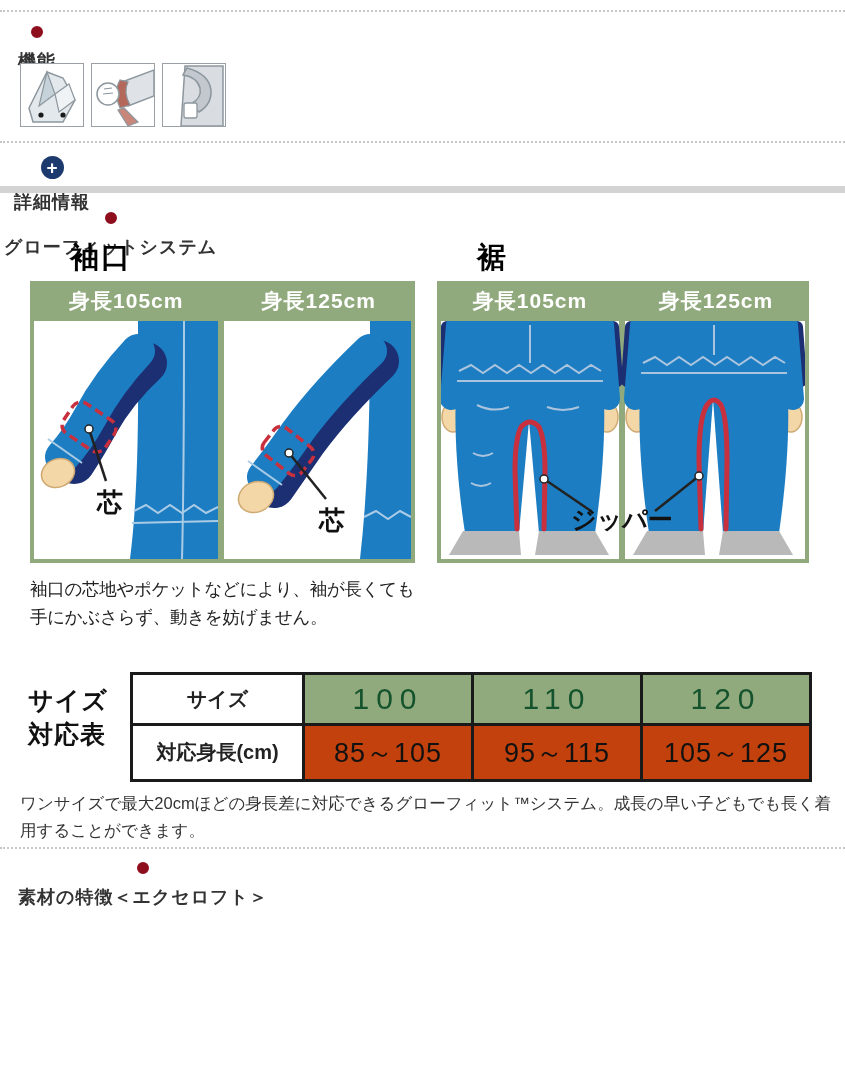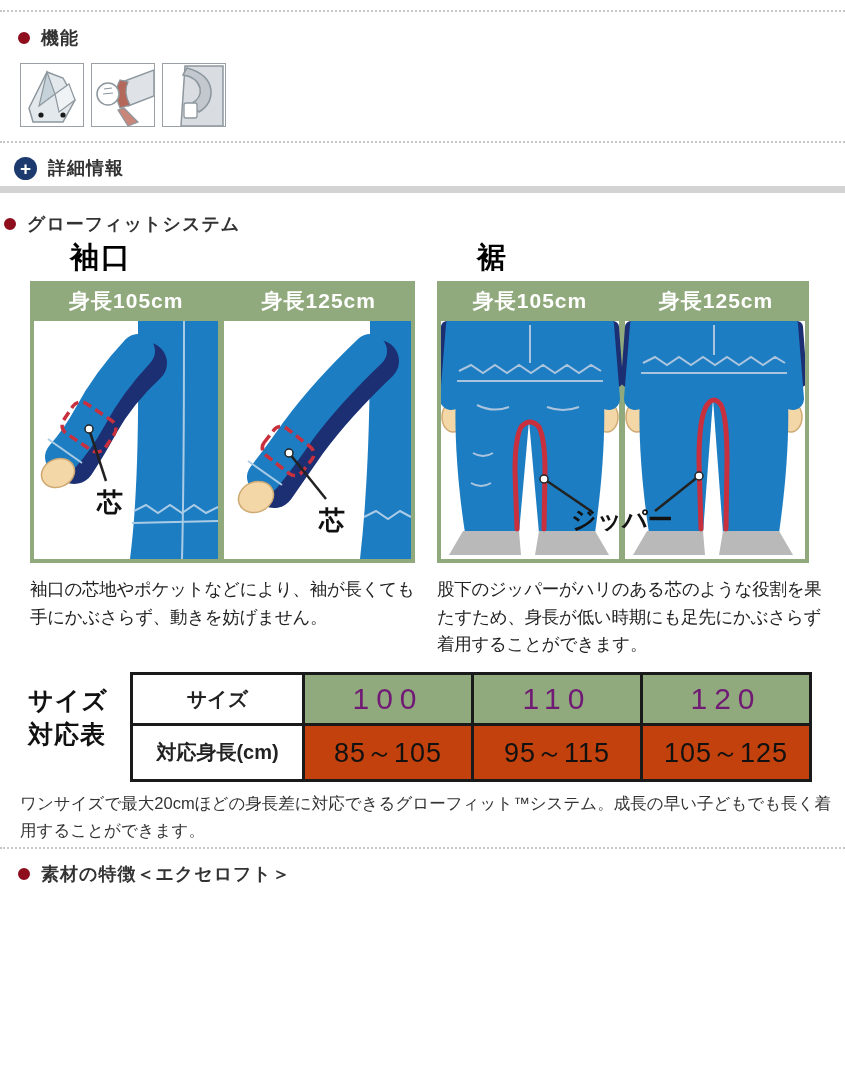--- a/index.html
+++ b/index.html
@@ -1,21 +1,21 @@
 <!DOCTYPE html>
 <html><head>
 <meta charset="utf-8">
 <style>
   * { margin:0; padding:0; box-sizing:border-box; }
   body { background:#fff; font-family:"Liberation Sans","DejaVu Sans",sans-serif; }
   .page { position:relative; width:845px; height:1080px; background:#fff; overflow:hidden; color:#333; }
 
   .dotted { position:absolute; left:0; width:845px; height:0; border-top:2px dotted #c6c6c6; }
 
-  .sec-head { position:absolute; display:flex; align-items:center; gap:11px; font-weight:bold; color:#333; }
+  .sec-head { position:absolute; display:flex; align-items:center; gap:11px; font-weight:bold; color:#333;flex-direction:column; }
   .donut { width:11px; height:11px; border:6px solid #8e0e1e; border-radius:50%; background:#fff; flex:0 0 auto; }
   .plus-circle { width:23px; height:23px; border-radius:50%; background:#1c3a6e; color:#fff; display:flex; align-items:center; justify-content:center; font-weight:bold; font-size:19px; flex:0 0 auto; }
   .plus-circle::before { content:"+"; line-height:1; }
   .sec-title { font-size:18px; letter-spacing:1px; }
 
   .thumbs { position:absolute; top:63px; left:20px; display:flex; gap:7px; }
   .thumb { width:64px; height:64px; background:#fff; border:1px solid #9aa0a6; }
   .thumb svg { display:block; }
 
   .graybar { position:absolute; top:186px; left:0; width:845px; height:7px; background:#d3d3d3; }
@@ -29,21 +29,21 @@
   svg text { font-family:"Liberation Sans","DejaVu Sans",sans-serif; }
 
   .desc { position:absolute; top:576px; width:396px; font-size:17.5px; line-height:1.58; color:#222; letter-spacing:-0.3px; }
 
   .size-caption { position:absolute; top:684px; left:28px; font-size:25px; font-weight:bold; color:#111; line-height:1.35; letter-spacing:1px; }
   table.size-table { position:absolute; top:672px; left:130px; width:682px; border-collapse:collapse; table-layout:fixed; background:#fff; }
   table.size-table td { border:3px solid #1a1a1a; text-align:center; vertical-align:middle; }
   td.st-head { width:172px; font-size:20px; font-weight:bold; color:#222; background:#fff; }
   tr.r1 td { height:51px; }
   tr.r2 td { height:56px; }
-  td.st-size { background:#91aa7d; color:#701a75; font-size:30px; letter-spacing:7px; }
+  td.st-size { background:#91aa7d; color:#14532d; font-size:30px; letter-spacing:7px; }
   td.st-height { background:#c2410c; color:#111; font-size:27px; letter-spacing:1px; }
 
   .note { position:absolute; top:790px; left:20px; width:815px; font-size:16.5px; line-height:1.62; color:#333; }
 
   .pink-box { position:absolute; top:893px; left:20px; width:792px; height:179px; background:#fbe9e1; }
   .exlogo { position:absolute; left:32px; top:48px; width:240px; text-align:center; color:#e8683a; }
   .exlogo-main { font-size:44px; font-weight:bold; letter-spacing:-1px; transform:scaleY(1.08); }
   .exlogo-sub { font-size:10.5px; font-weight:bold; letter-spacing:3.2px; margin-top:4px; white-space:nowrap; }
   .badges { position:absolute; left:298px; top:28px; display:flex; gap:26px; }
   .badge { background:#666; color:#fff; font-size:32px; font-weight:bold; border-radius:14px; padding:13px 20px 13px 26px; letter-spacing:8px; line-height:1; }
@@ -181,21 +181,20 @@
       <path d="M260 208 L258 140 Q258 96 266 84 Q273 74 280 84 Q286 96 286 140 L285 208" stroke="#c8303e" stroke-width="5" fill="none" stroke-linecap="round"></path>
 
       <path d="M103 158 L150 190 M258 155 L214 190" stroke="#222" stroke-width="2.5"></path>
       <circle cx="103" cy="158" r="4" fill="#fff" stroke="#222" stroke-width="1.5"></circle>
       <circle cx="258" cy="155" r="4" fill="#fff" stroke="#222" stroke-width="1.5"></circle>
       <text x="181" y="207" font-size="25" font-weight="bold" fill="#111" text-anchor="middle">ジッパー</text>
     </svg>
   </div>
 
   <p class="desc" style="left:30px;">袖口の芯地やポケットなどにより、袖が長くても手にかぶさらず、動きを妨げません。</p>
-  <p class="desc" style="left:437px;">股下のジッパーがハリのある芯のような役割を果たすため、身長が低い時期にも足先にかぶさらず着用することができます。</p>
 
   <div class="size-caption">
     <div>サイズ</div>
     <div>対応表</div>
   </div>
   <table class="size-table">
     <tbody>
         <tr class="r1">
       <td class="st-head">サイズ</td>
       <td class="st-size">100</td>

